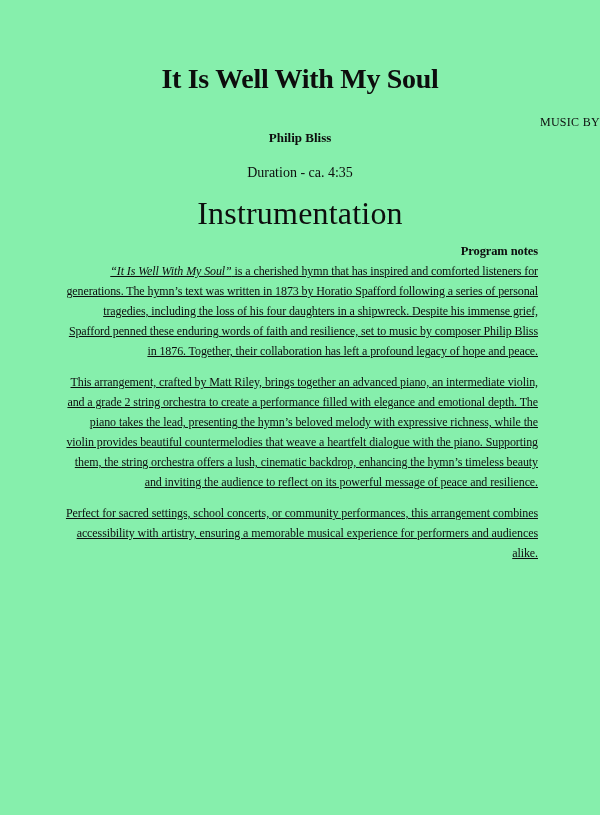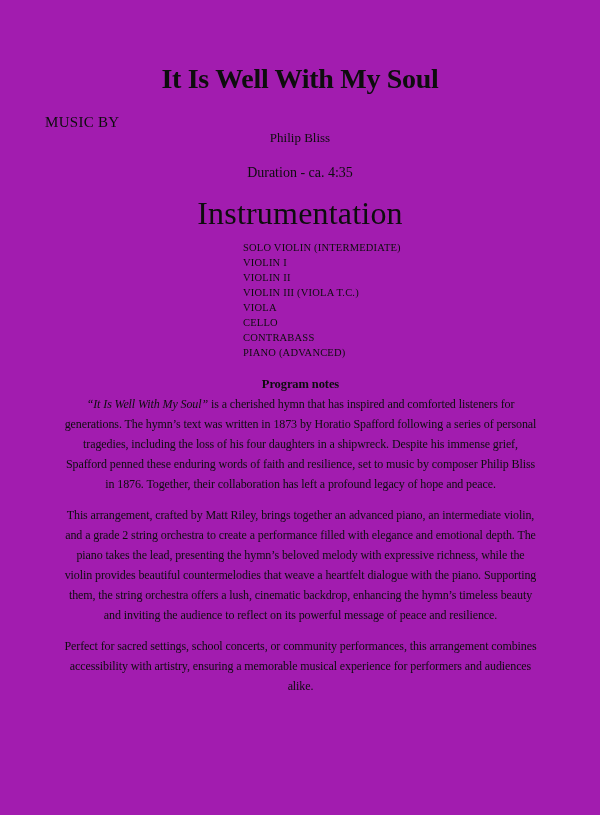--- a/index.html
+++ b/index.html
@@ -1,49 +1,50 @@
 <!DOCTYPE html>
 <html><head>
 <meta charset="utf-8">
 <style>
   html, body { margin: 0; padding: 0; background: #ffffff; }
   .page {
     position: relative;
     width: 600px;
     height: 815px;
     margin: 0 auto;
-    background: #a21caf;
+    background: #86efac;
     color: #0d0d0d;
     font-family: "Liberation Serif", serif;
     overflow: hidden;
     box-sizing: border-box;
   }
   .title {
     margin: 0;
     padding-top: 62px;
     font-size: 28px;
     line-height: 34px;
     font-weight: 700;
     text-align: center;
     letter-spacing: -0.3px;
   }
   .credit-label {
     margin-top: 20px;
-    font-size: 15px;
+    font-size: 12px;
     line-height: 13px;
-    text-align: left;
+    text-align: right;
     letter-spacing: 0.3px;
     padding-left: 45px;
   }
   .credit-label.second { margin-top: 14px; }
   .credit-name {
     margin-top: 1px;
     font-size: 13px;
     line-height: 16px;
     text-align: center;
+    font-weight: bold;
   }
   .duration {
     margin-top: 18px;
     font-size: 14px;
     line-height: 17px;
     text-align: center;
   }
   .instr-heading {
     margin: 18px 0 0 0;
     font-size: 32px;
@@ -58,57 +59,47 @@
     padding: 0;
     font-size: 10.5px;
     line-height: 15px;
     letter-spacing: 0.2px;
   }
   .notes {
     margin: 14px 62px 0 63px;
     font-size: 12px;
     line-height: 20px;
     letter-spacing: -0.1px;
-    text-align: center;
+    text-align: right;
   }
   .notes-heading {
     margin: 0;
     font-size: 12.5px;
     line-height: 20px;
     font-weight: 700;
   }
-  .notes p { margin: 0 0 11px 0; }
+  .notes p { margin: 0 0 11px 0; text-decoration: underline; }
   .notes p:last-child { margin-bottom: 8px; }
   .hymn-title-em { font-style: italic; }
 </style>
 </head>
 <body>
 
 <div class="page">
 
   <h1 class="title">It Is Well With My Soul</h1>
 
   <div class="credit-label">MUSIC BY</div>
   <div class="credit-name">Philip Bliss</div>
 
 
   <div class="duration">Duration - ca. 4:35</div>
 
   <h2 class="instr-heading">Instrumentation</h2>
 
-  <ul class="instrument-list">
-    <li>SOLO VIOLIN (INTERMEDIATE)</li>
-    <li>VIOLIN I</li>
-    <li>VIOLIN II</li>
-    <li>VIOLIN III (VIOLA T.C.)</li>
-    <li>VIOLA</li>
-    <li>CELLO</li>
-    <li>CONTRABASS</li>
-    <li>PIANO (ADVANCED)</li>
-  </ul>
 
   <div class="notes">
     <h3 class="notes-heading">Program notes</h3>
     <p><em class="hymn-title-em">“It Is Well With My Soul”</em><span> is a cherished hymn that has inspired and comforted listeners for generations. The hymn’s text was written in 1873 by Horatio Spafford following a series of personal tragedies, including the loss of his four daughters in a shipwreck. Despite his immense grief, Spafford penned these enduring words of faith and resilience, set to music by composer Philip Bliss in 1876. Together, their collaboration has left a profound legacy of hope and peace.</span></p>
     <p>This arrangement, crafted by Matt Riley, brings together an advanced piano, an intermediate violin, and a grade 2 string orchestra to create a performance filled with elegance and emotional depth. The piano takes the lead, presenting the hymn’s beloved melody with expressive richness, while the violin provides beautiful countermelodies that weave a heartfelt dialogue with the piano. Supporting them, the string orchestra offers a lush, cinematic backdrop, enhancing the hymn’s timeless beauty and inviting the audience to reflect on its powerful message of peace and resilience.</p>
     <p>Perfect for sacred settings, school concerts, or community performances, this arrangement combines accessibility with artistry, ensuring a memorable musical experience for performers and audiences alike.</p>
   </div>
 
 </div>
 

